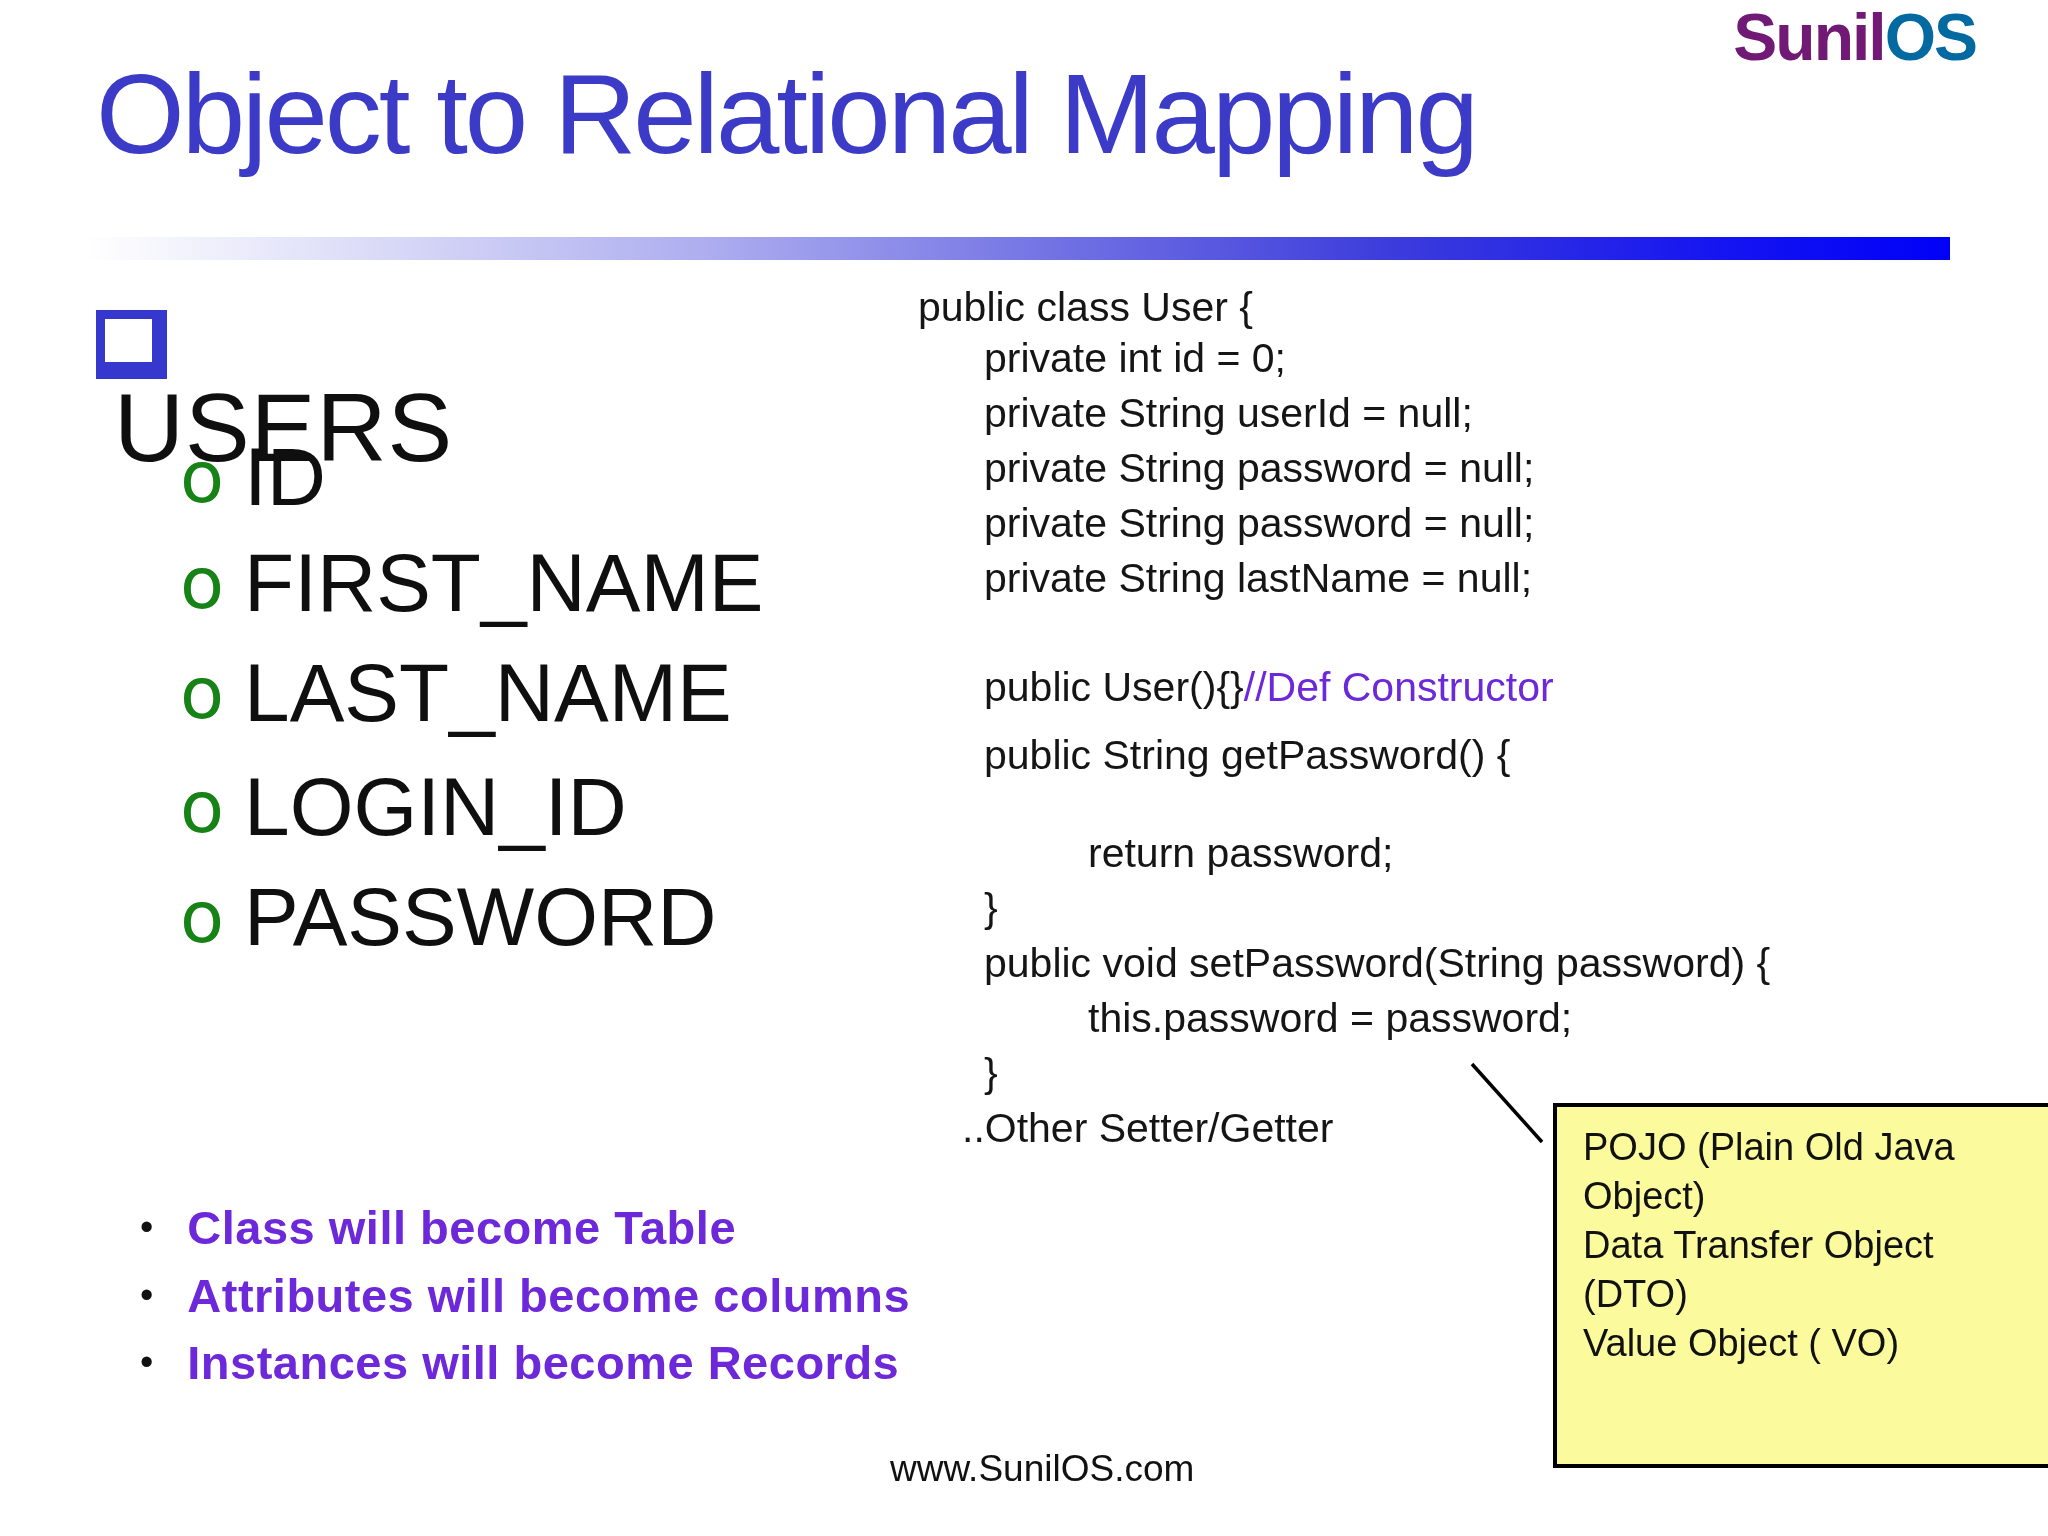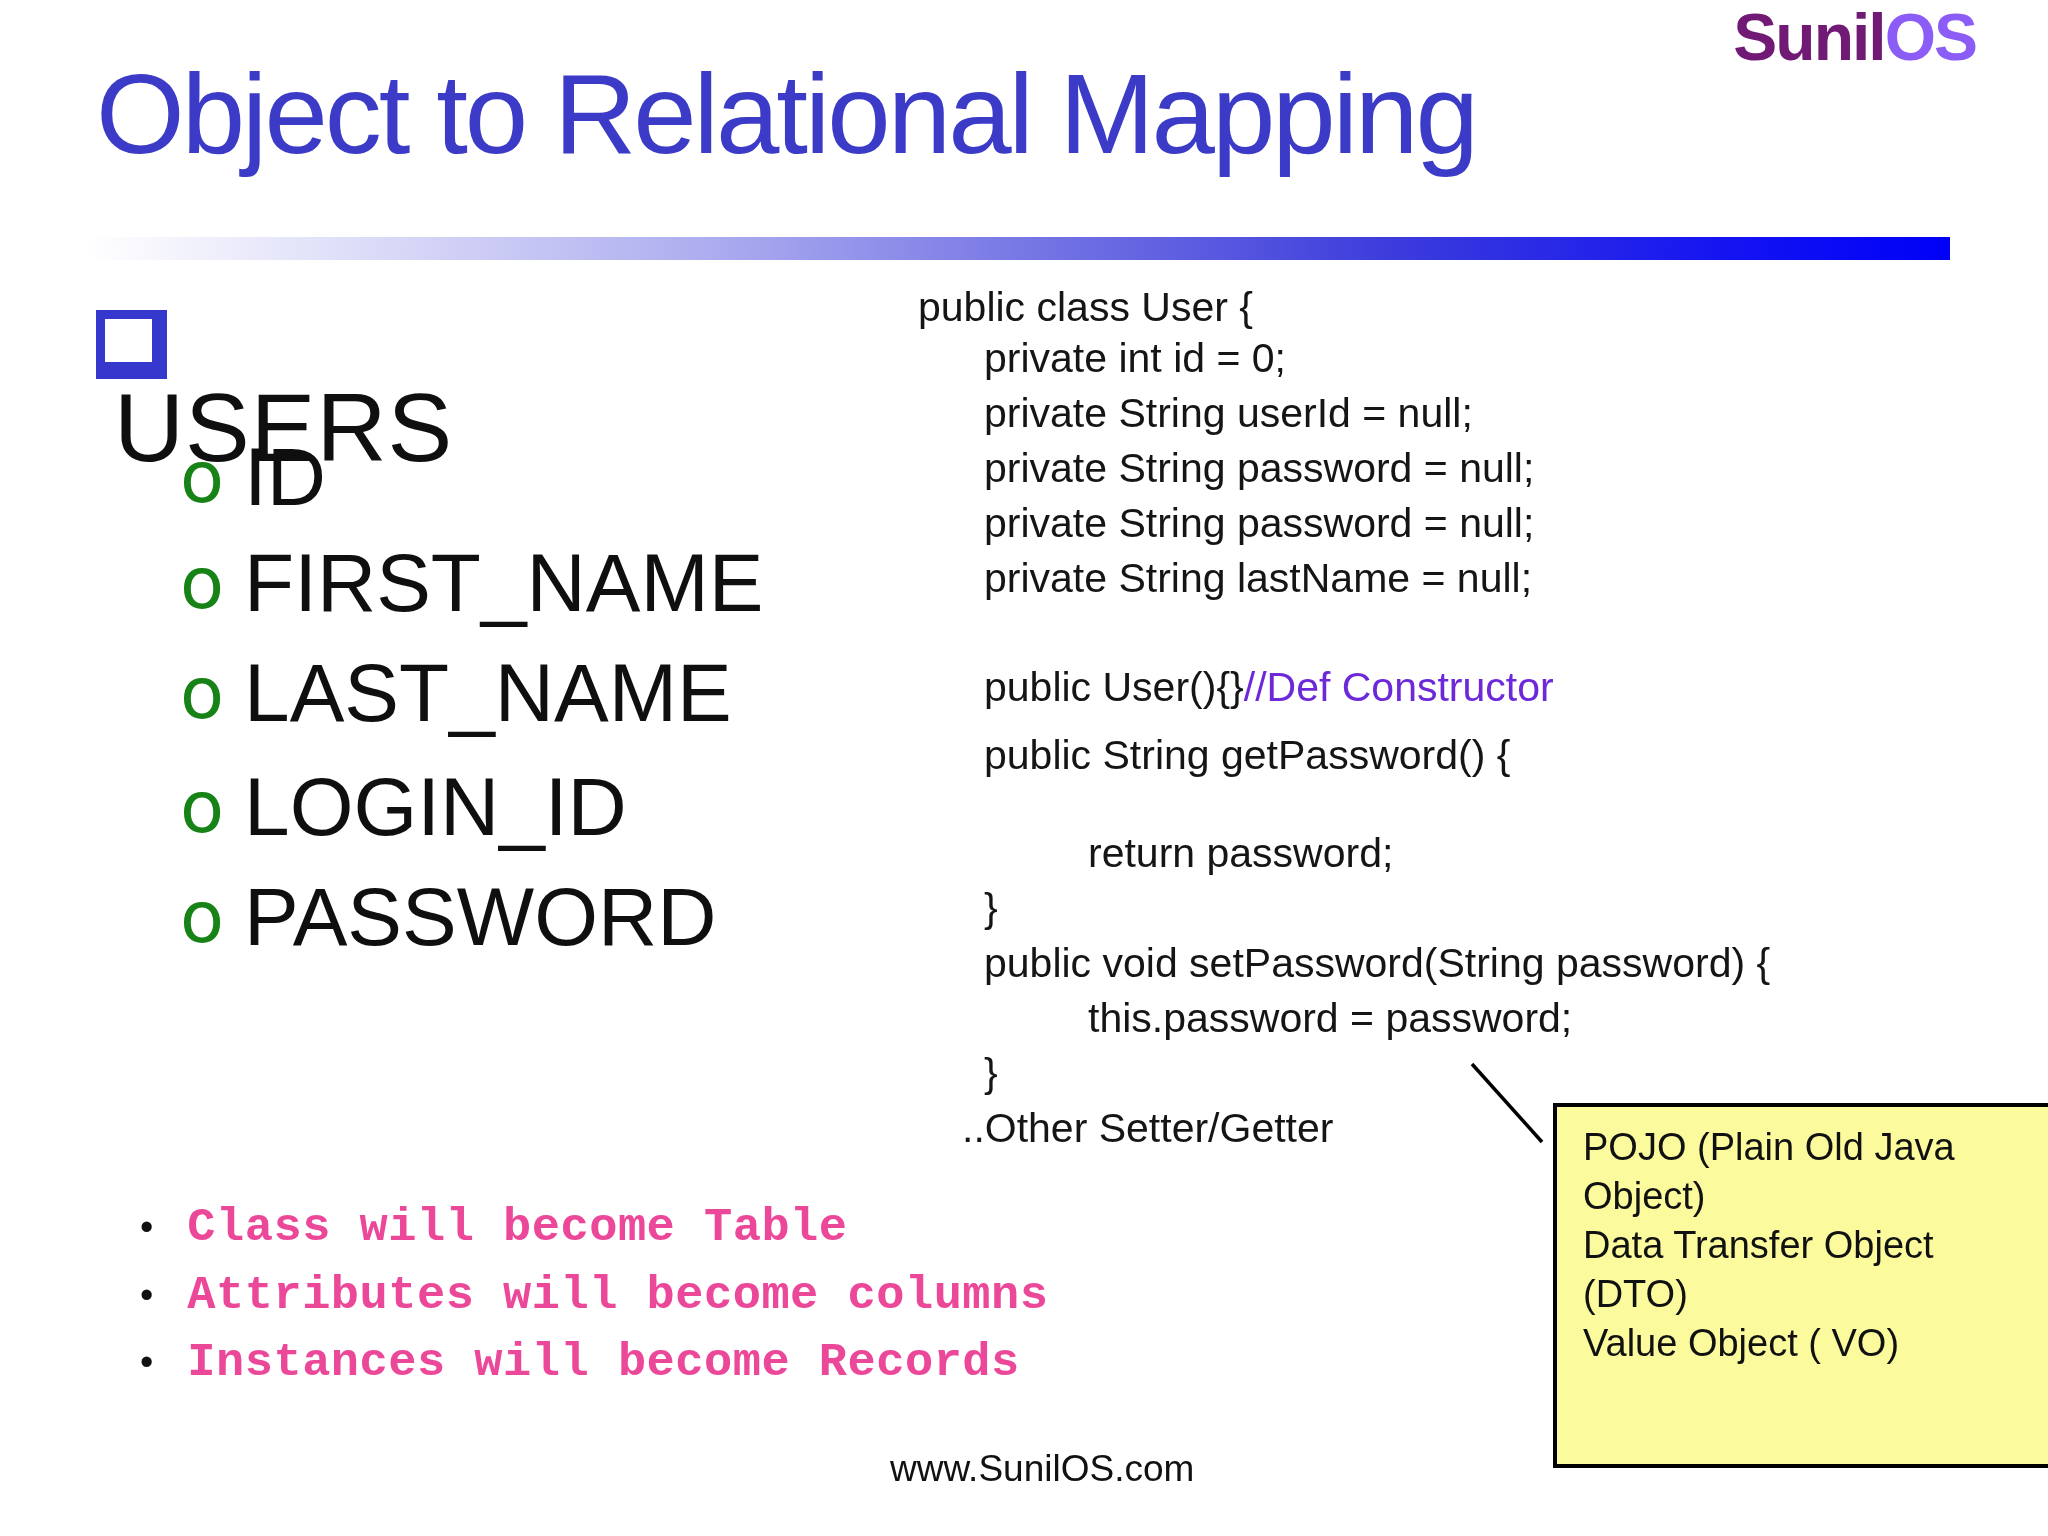--- a/index.html
+++ b/index.html
@@ -6,21 +6,21 @@
   .slide{
     position:relative;width:2048px;height:1536px;background:#ffffff;
     overflow:hidden;font-family:"Liberation Sans",sans-serif;color:#141414;
   }
   
   .logo{
     position:absolute;top:4px;right:72px;font-size:66px;font-weight:bold;
     letter-spacing:-2px;line-height:1;
   }
   .logo .black{color:#701a75;}
-  .logo .red{color:#8b5cf6;}
+  .logo .red{color:#0369a1;}
   .title{
     position:absolute;left:88px;top:20px;margin:8px;font-weight:normal;
     font-size:114px;letter-spacing:-3px;color:#3b3bc8;line-height:1.5;
     white-space:nowrap;
   }
   .rule{
     position:absolute;left:85px;top:237px;width:1865px;height:23px;
     background:linear-gradient(90deg,#ffffff 0%,#dcdcf8 15%,#aeaef0 33%,
                #7272e4 52%,#3c3cdc 70%,#1414f2 88%,#0000f8 100%);
   }
@@ -37,21 +37,21 @@
     font-family:"DejaVu Sans",sans-serif;font-size:72px;line-height:1;
     color:#178317;margin-right:20px;
   }
   .colrow .col-label{font-size:82px;line-height:1;color:#0f0f0f;}
   
   .code-line{position:absolute;font-size:41px;line-height:55px;white-space:pre;color:#151515;text-align:right;}
   .code-line .comment{color:#6d28d9;}
   
   .take-row{position:absolute;left:140px;height:62px;display:flex;align-items:center;}
   .take-row .dot{font-size:38px;margin-right:34px;color:#111;}
-  .take-row .take-label{font-size:47px;font-weight:bold;letter-spacing:0.5px;color:#ec4899;font-family:Liberation Mono, monospace;}
+  .take-row .take-label{font-size:47px;font-weight:bold;letter-spacing:0.5px;color:#6d28d9;}
   
   .note{
     position:absolute;left:1553px;top:1103px;width:502px;height:365px;
     background:#fbfb9e;border:4px solid #000;box-sizing:border-box;
     padding:16px 18px 0 26px;
   }
   .note-line{font-size:38px;line-height:49px;color:#111;}
   .pointer{position:absolute;left:1468px;top:1060px;}
   .pointer line{stroke:#000;stroke-width:3.5;}
   

